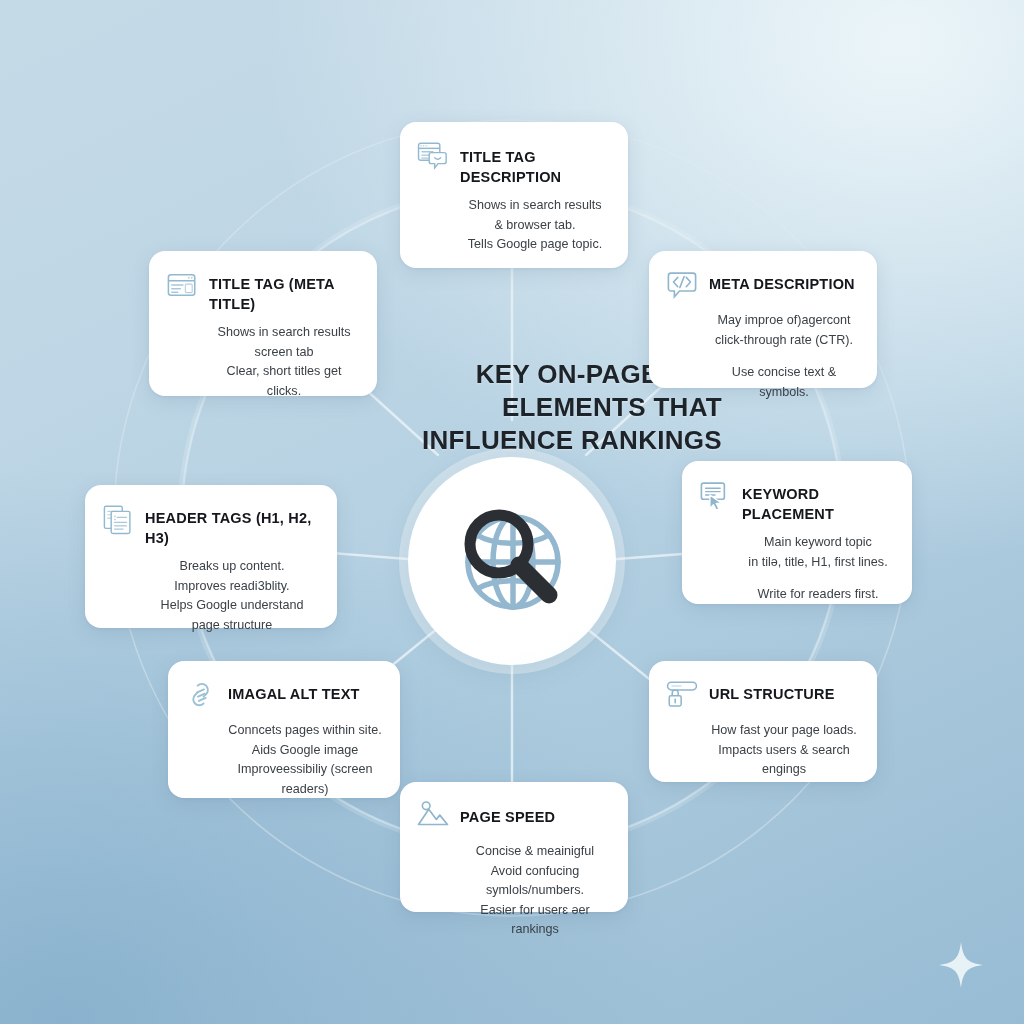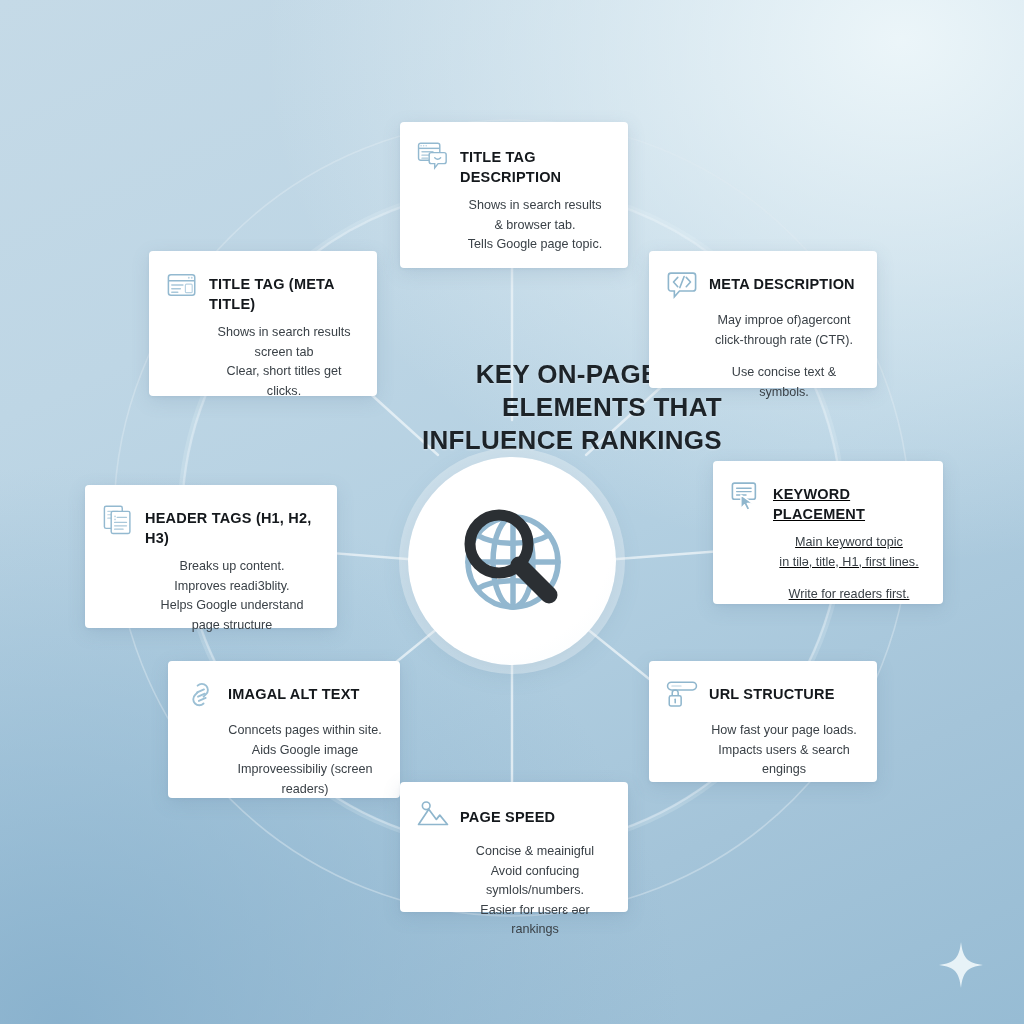--- a/index.html
+++ b/index.html
@@ -63,21 +63,21 @@
     box-shadow: 0 0 0 9px rgba(255,255,255,0.30), 0 6px 26px rgba(90,125,150,0.20);
     display: flex;
     align-items: center;
     justify-content: center;
   }
 
   
   .card {
     position: absolute;
     background: #ffffff;
-    border-radius: 4px;
+    border-radius: 16px;
     box-shadow: 0 5px 18px rgba(86,120,147,0.17), 0 1px 3px rgba(86,120,147,0.10);
     padding: 18px 18px 18px 16px;
     box-sizing: border-box;
   }
   .card-head {
     display: flex;
     align-items: flex-start;
     gap: 10px;
   }
   .card-icon {
@@ -102,21 +102,21 @@
     color: #3a4147;
   }
   .card-body p { margin: 0; text-align: center; }
   .card-body p.gap { margin-top: 13px; }
 
   
   #card-title-tag-description { left: 400px; top: 122px; width: 228px; height: 146px; }
   #card-title-tag-meta-title  { left: 149px; top: 251px; width: 228px; height: 145px; }
   #card-meta-description      { left: 649px; top: 251px; width: 228px; height: 137px; }
   #card-header-tags           { left: 85px;  top: 485px; width: 252px; height: 143px; }
-  #card-keyword-placement     { left: 713px; top: 461px; width: 230px; height: 143px; text-decoration: underline; }
+  #card-keyword-placement     { left: 682px; top: 461px; width: 230px; height: 143px; }
   #card-image-alt-text        { left: 168px; top: 661px; width: 232px; height: 137px; }
   #card-url-structure         { left: 649px; top: 661px; width: 228px; height: 121px; }
   #card-page-speed            { left: 400px; top: 782px; width: 228px; height: 130px; }
 
   #card-title-tag-description .card-title,
   #card-page-speed .card-title { padding-top: 7px; }
 
   
   .sparkle {
     position: absolute;

